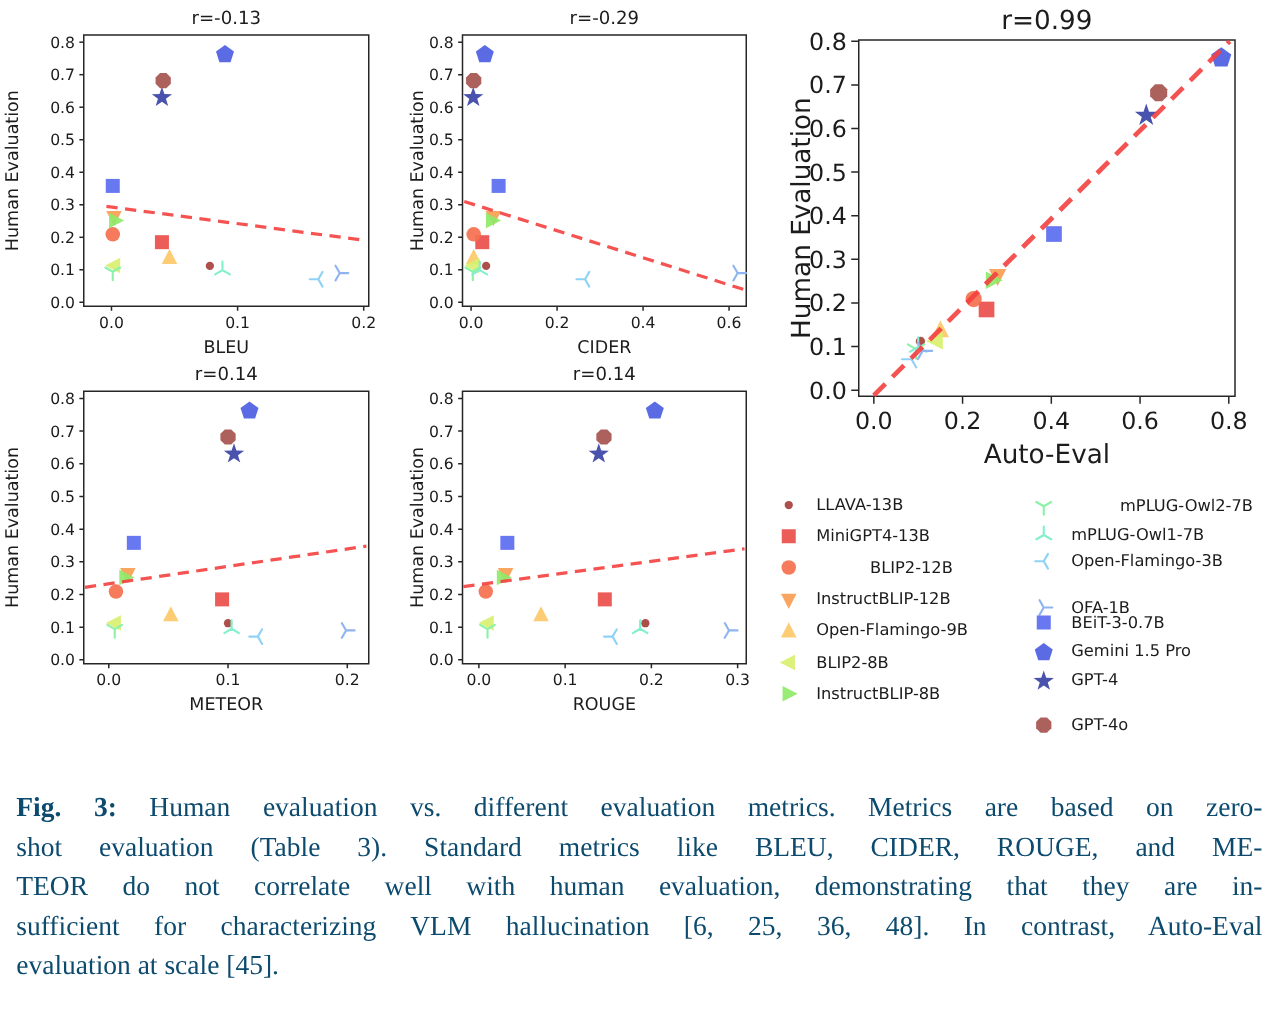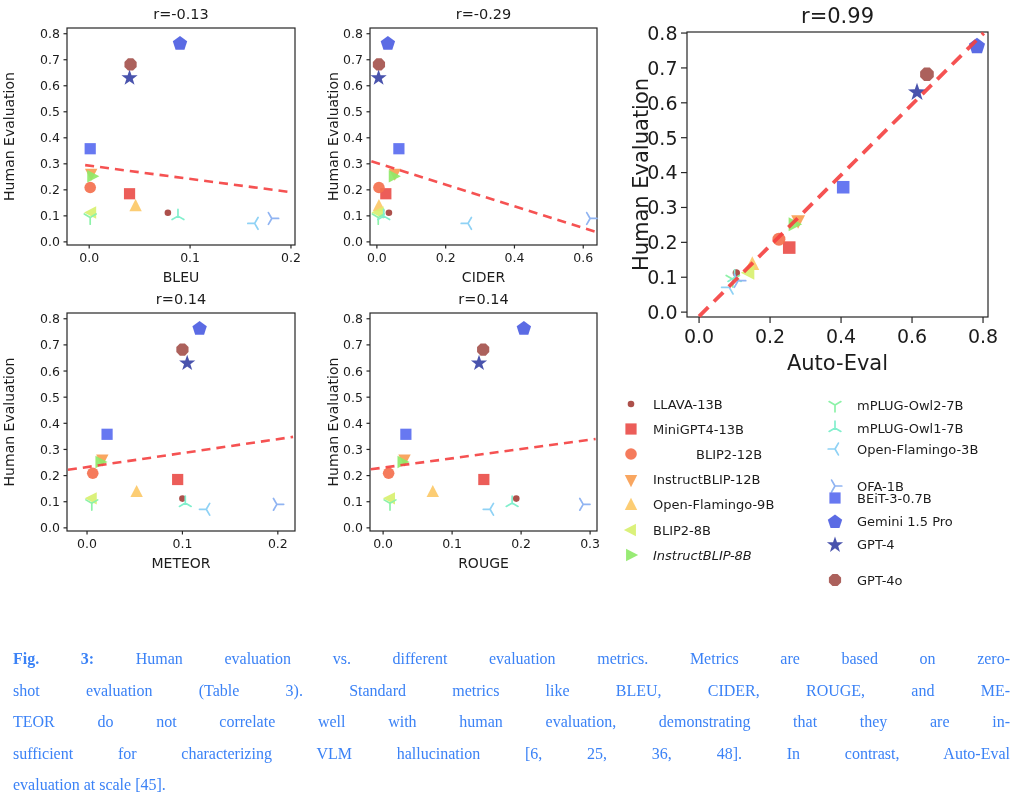--- a/index.html
+++ b/index.html
@@ -5,22 +5,22 @@
   html,body{margin:0;padding:0;background:#ffffff;}
   #page{position:relative;width:1023px;height:810px;background:#ffffff;overflow:hidden;
         font-family:"DejaVu Sans","Liberation Sans",sans-serif;}
   #figure{position:absolute;left:0;top:0;width:1023px;height:600px;background:#ffffff;}
   .chart{position:absolute;}
   svg text{font-family:"DejaVu Sans","Liberation Sans",sans-serif;}
   #legend{position:absolute;left:615px;top:390px;width:408px;height:205px;}
   .leg-row{position:absolute;display:flex;align-items:center;height:24px;}
   .leg-marker{flex:0 0 auto;}
   .leg-label{font-size:13px;color:#1c1c1c;margin-left:9px;white-space:nowrap;}
-  #caption{position:absolute;left:13px;top:643px;width:997px;
-           font-family:"Liberation Serif","DejaVu Serif",serif;font-size:16px;color:#3b82f6;}
+  #caption{position:absolute;left:13px;top:630px;width:997px;
+           font-family:"Liberation Serif","DejaVu Serif",serif;font-size:22px;color:#0c4a6e;}
   .cap-line{text-align:justify;text-align-last:justify;line-height:31.5px;white-space:normal;}
   .cap-line.last{text-align-last:left;}
   .cap-bold{font-weight:bold;}
 </style>
 </head>
 <body>
 
 <div id="page">
   <div id="figure">
     <svg class="chart" width="325" height="290" style="left: 0px; top: 0px;">
@@ -301,27 +301,27 @@
             <polygon points="13.00,4.87 19.20,16.96 6.80,16.96" fill="#fcc968" fill-opacity="0.92"></polygon>
           </svg>
           <span class="leg-label">Open-Flamingo-9B</span>
         </div>
         <div class="leg-row" style="left: 3px; top: 128px;">
           <svg width="26" height="24" class="leg-marker">
             <polygon points="5.87,12.00 17.96,18.20 17.96,5.80" fill="#d8f070" fill-opacity="0.92"></polygon>
           </svg>
           <span class="leg-label">BLIP2-8B</span>
         </div>
-        <div class="leg-row" style="left: 3px; top: 153.2px; font-style: italic;">
+        <div class="leg-row" style="left: 3px; top: 153.2px;">
           <svg width="26" height="24" class="leg-marker">
             <polygon points="20.13,12.00 8.04,18.20 8.04,5.80" fill="#8fe969" fill-opacity="0.92"></polygon>
           </svg>
           <span class="leg-label">InstructBLIP-8B</span>
         </div>
-        <div class="leg-row" style="left: 207px; top: 3px;">
+        <div class="leg-row" style="left: 207px; top: 3px; gap: 39px;">
           <svg width="26" height="24" class="leg-marker">
             <path d="M13.00 12.00L13.00 18.82M13.00 12.00L7.11 8.59M13.00 12.00L18.89 8.59" stroke="#8df2a8" stroke-width="1.7" fill="none" stroke-linecap="round"></path>
           </svg>
           <span class="leg-label">mPLUG-Owl2-7B</span>
         </div>
         <div class="leg-row" style="left: 207px; top: 26.3px;">
           <svg width="26" height="24" class="leg-marker">
             <path d="M13.00 12.00L13.00 5.18M13.00 12.00L7.11 15.41M13.00 12.00L18.89 15.41" stroke="#82efcd" stroke-width="1.7" fill="none" stroke-linecap="round"></path>
           </svg>
           <span class="leg-label">mPLUG-Owl1-7B</span>

